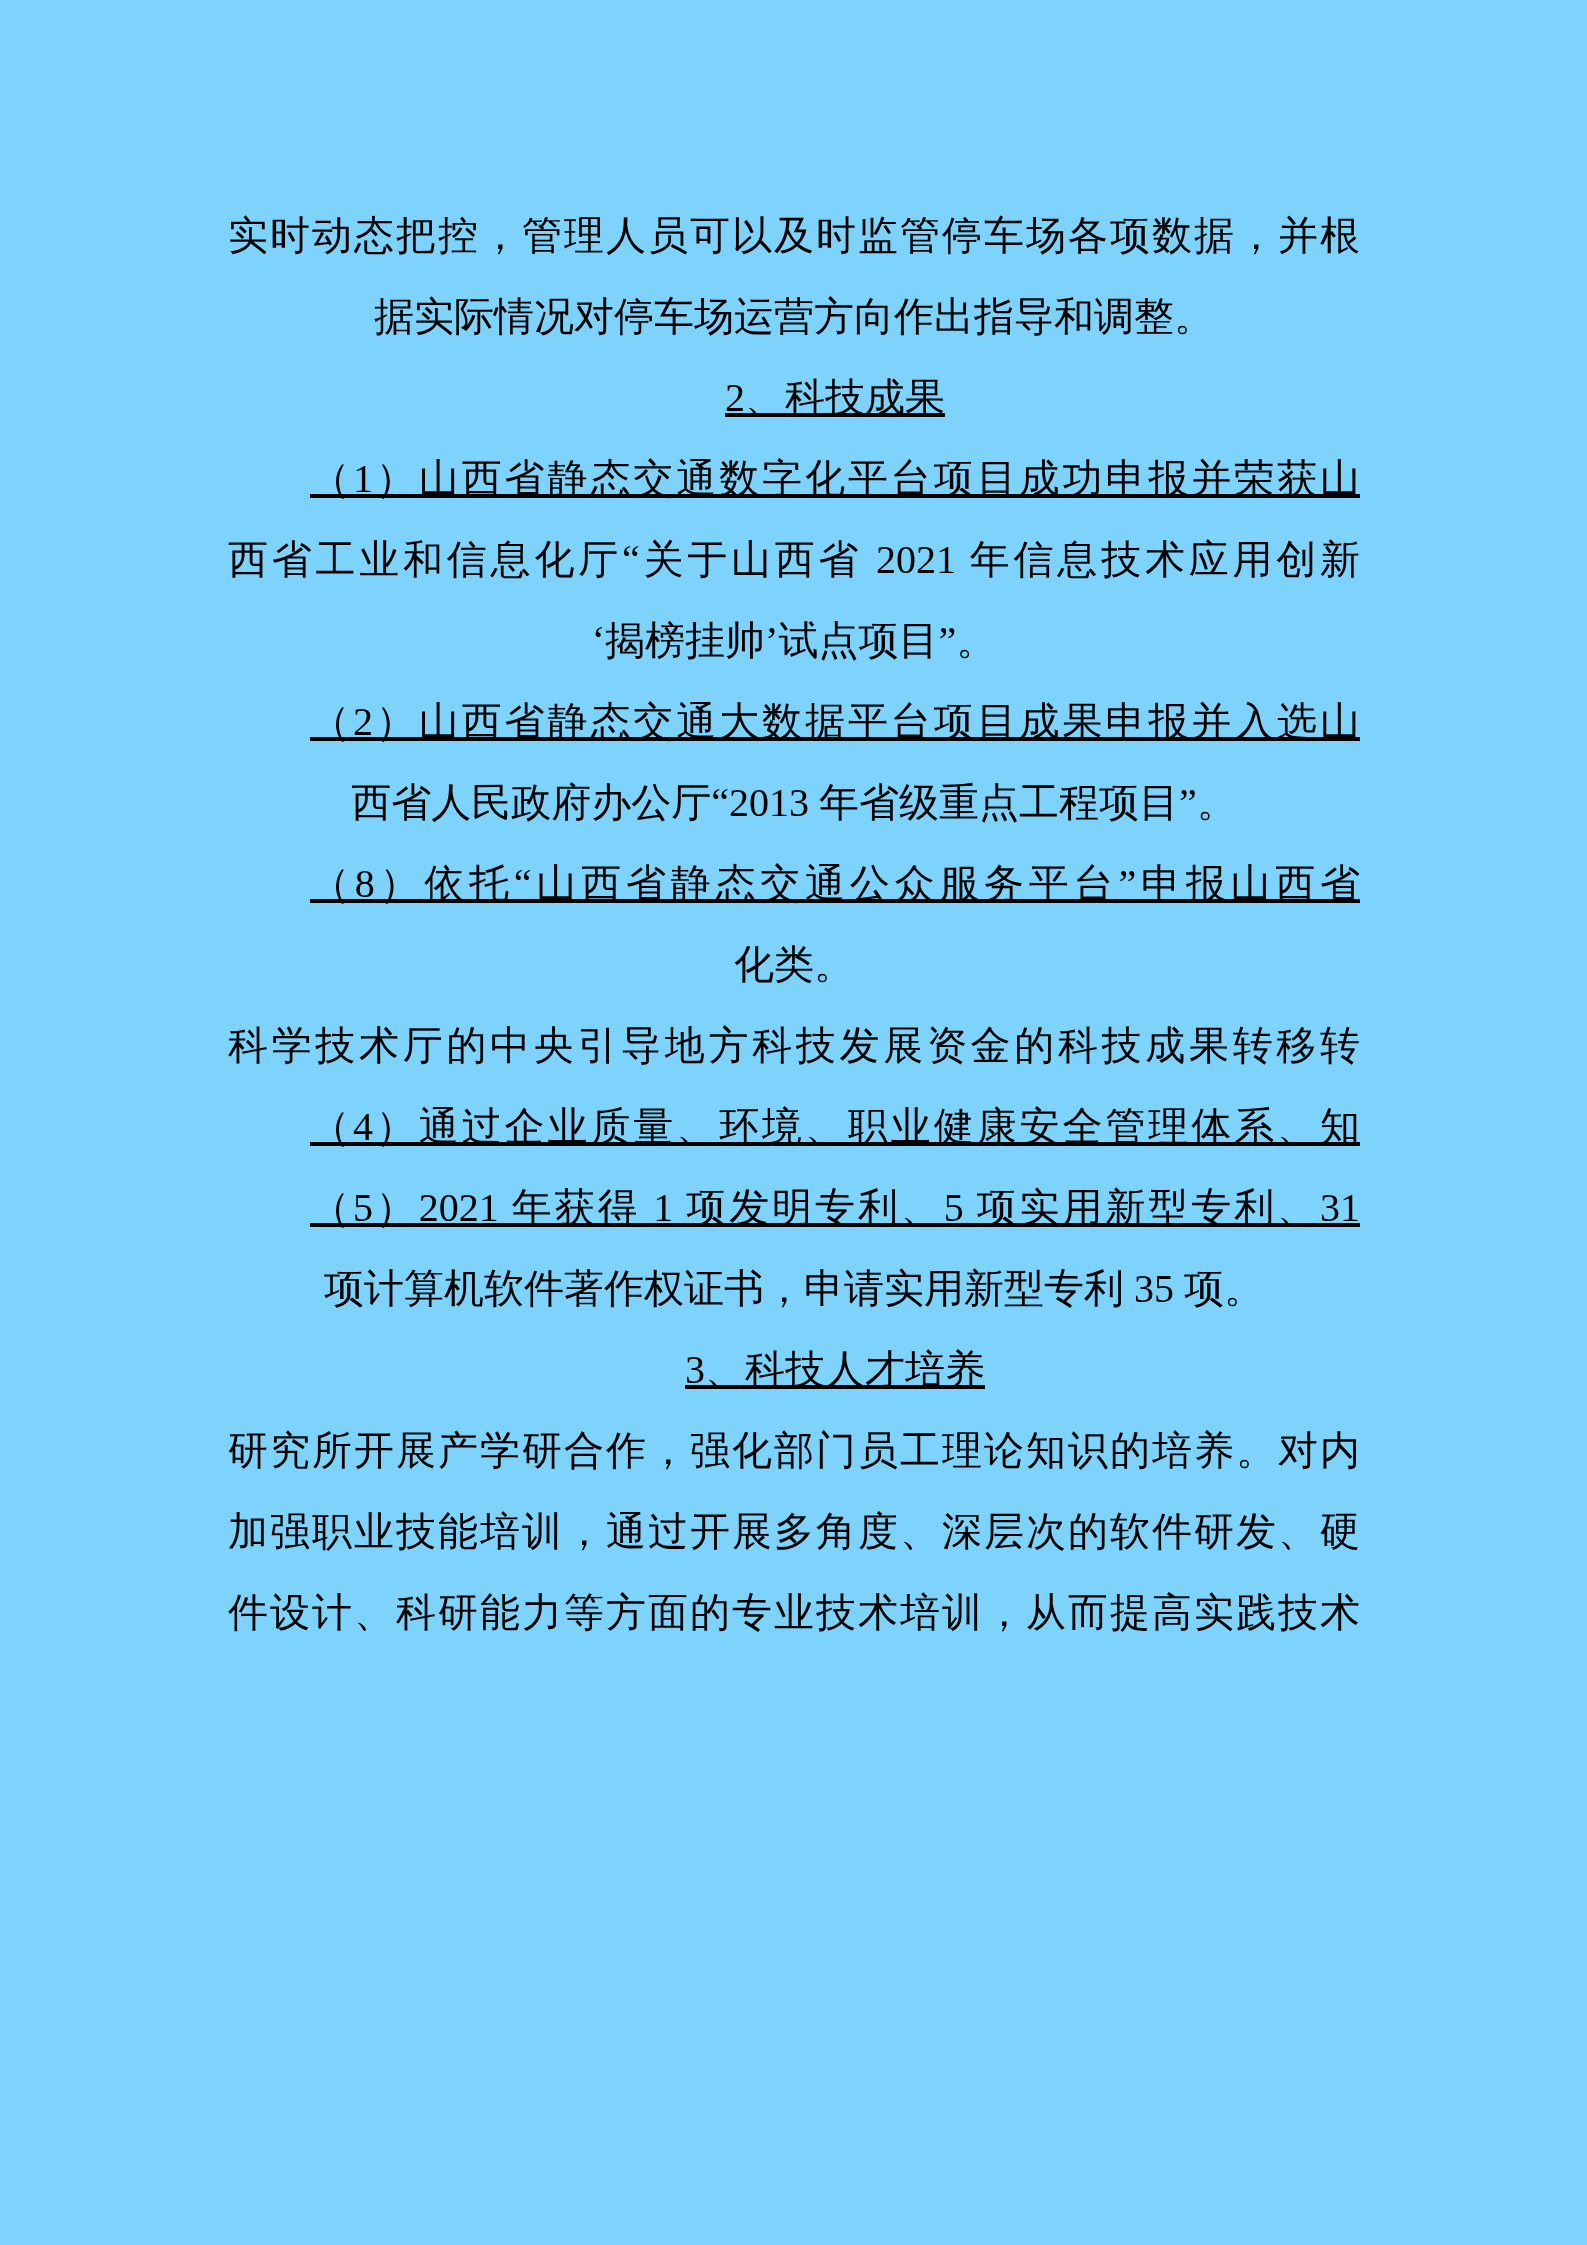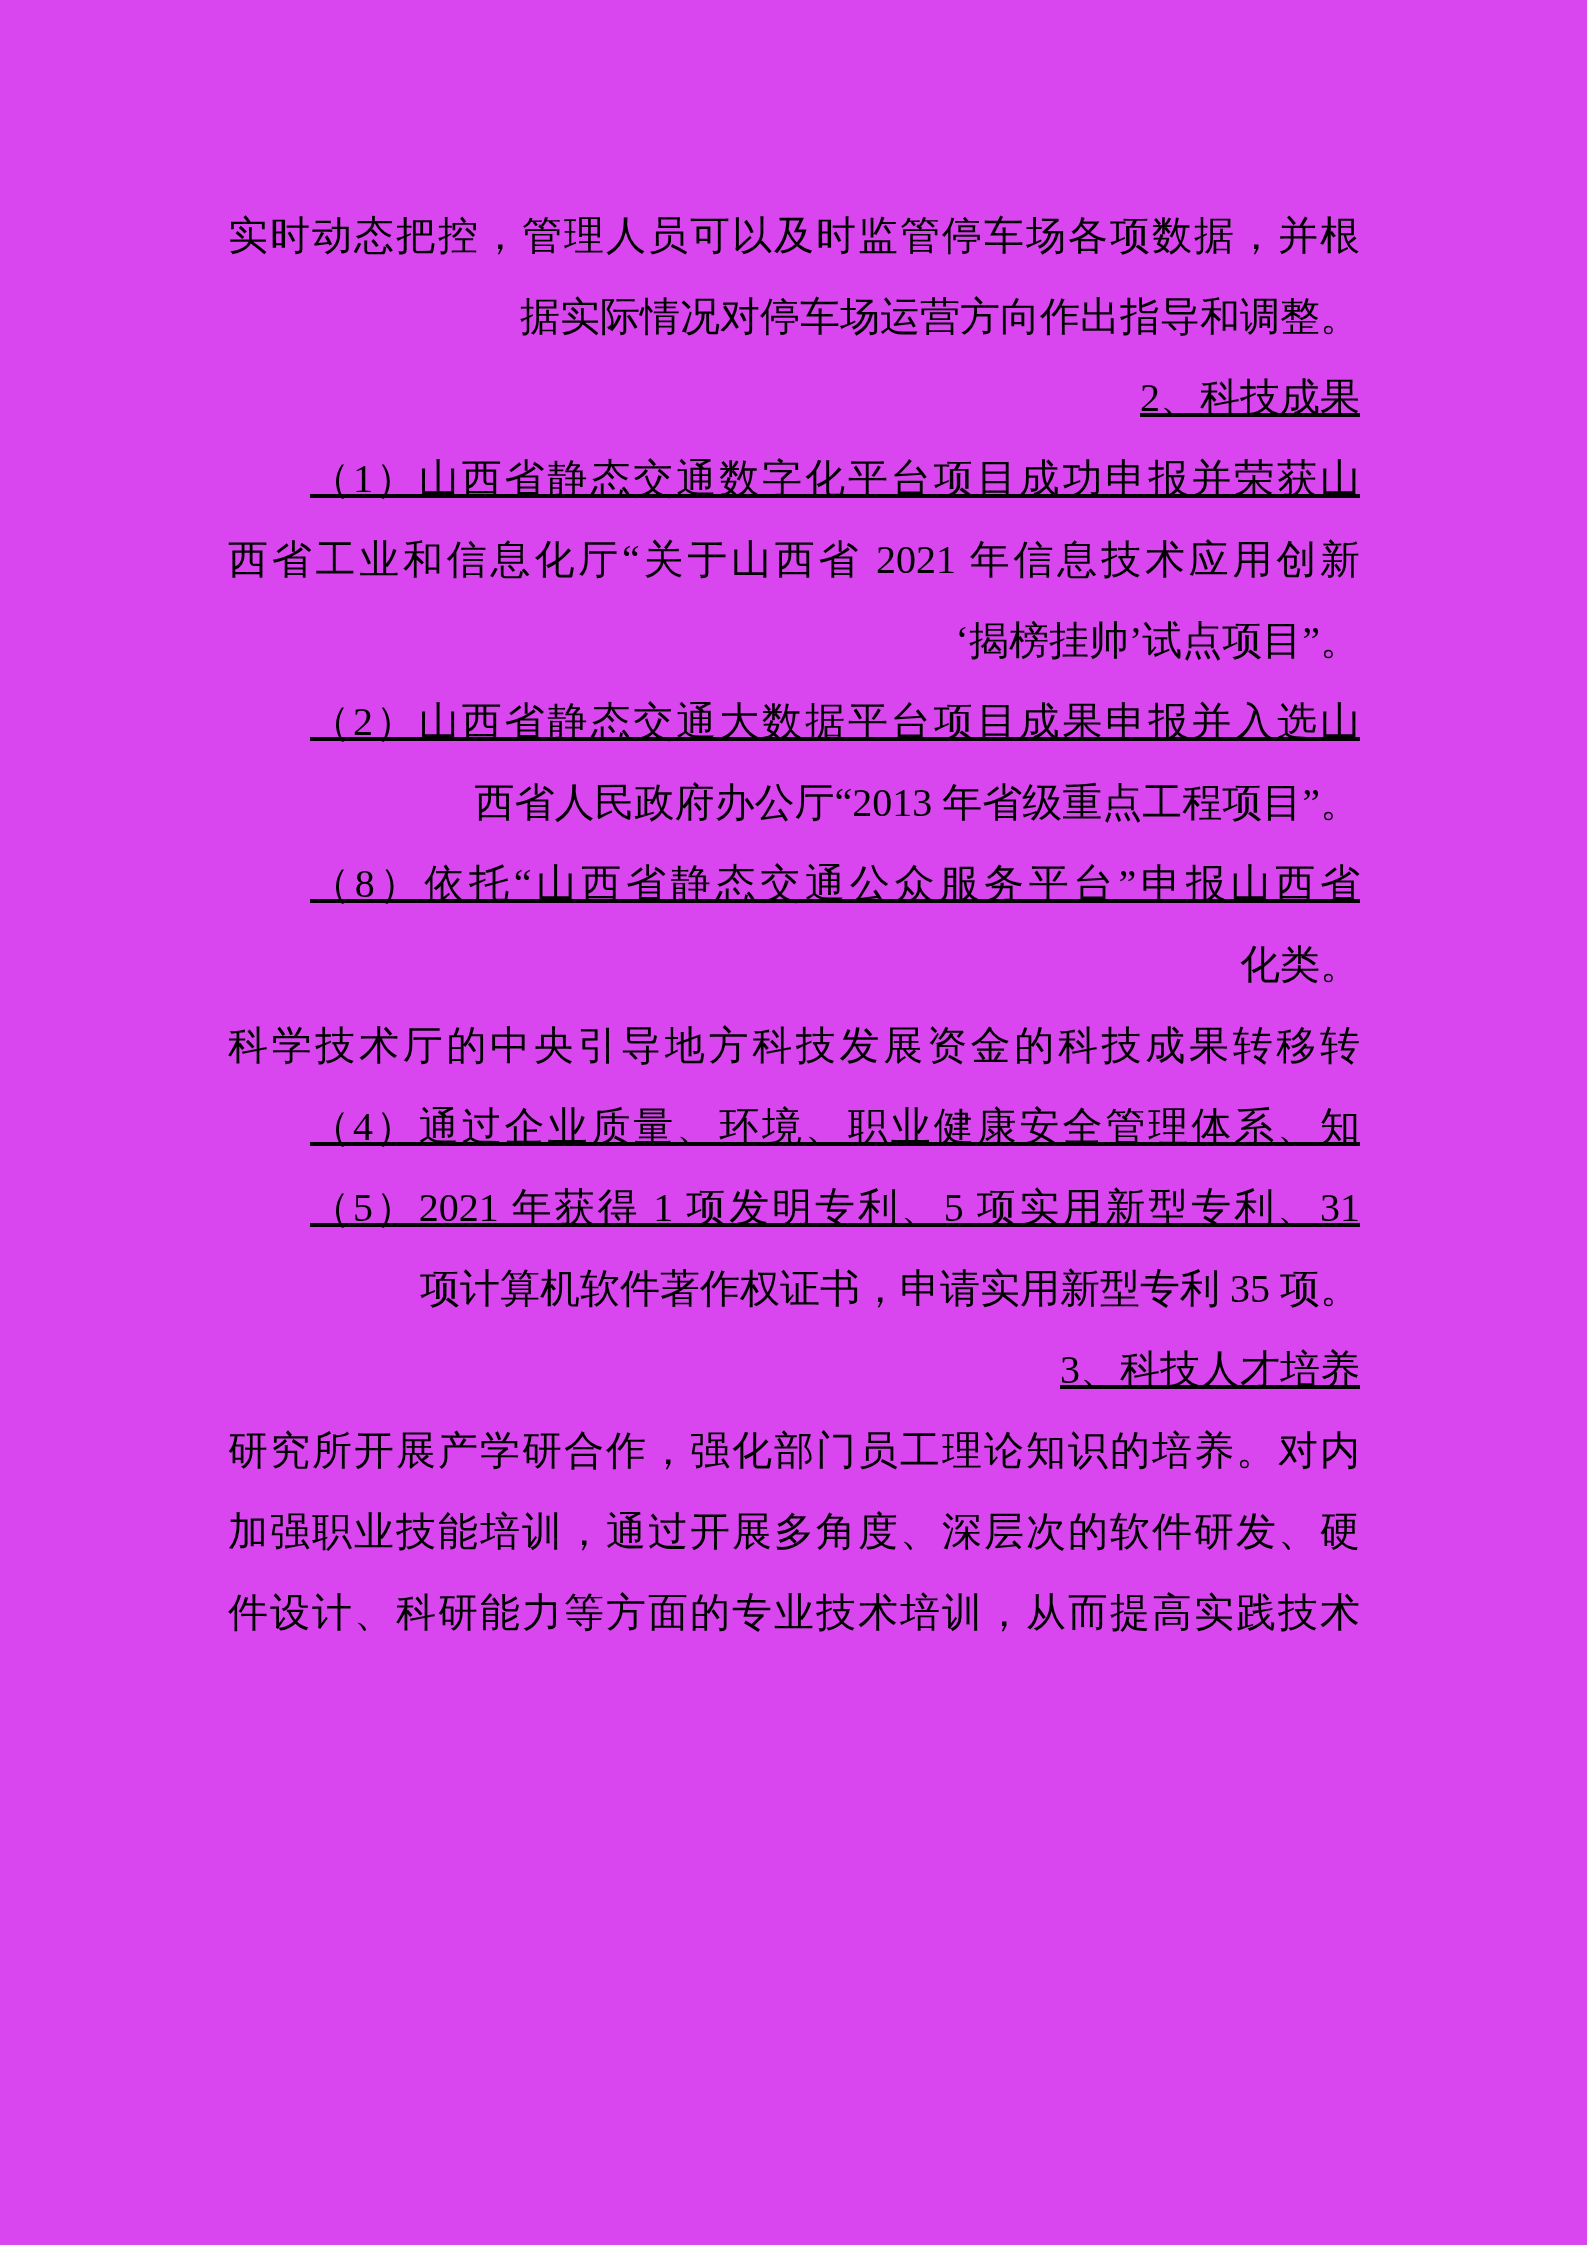--- a/index.html
+++ b/index.html
@@ -23,37 +23,37 @@
     left: 228px;
     top: 195px;
     width: 1132px;
   }
   .line {
     height: 81px;
     line-height: 81px;
     font-size: 40px;
     color: #000000;
     font-family: "Liberation Serif", "DejaVu Serif", serif;
-    text-align: right;
+    text-align: center;
     overflow: hidden;
   }
   .line.indent {
     padding-left: 82px;
     text-decoration: underline;
   }
   .line.fill {
     text-align: justify;
     text-align-last: justify;
     text-justify: inter-character;
   }
 </style>
 </head>
 <body>
 
-<div class="page" style="background: #d946ef;">
+<div class="page" style="background: #7dd3fc;">
   <div class="text-block" id="text-block" style="color: rgb(0, 0, 0);">
       <div class="line fill">实时动态把控，管理人员可以及时监管停车场各项数据，并根</div>
       <div class="line">据实际情况对停车场运营方向作出指导和调整。</div>
       <div class="line indent">2、科技成果</div>
       <div class="line indent fill">（1）山西省静态交通数字化平台项目成功申报并荣获山</div>
       <div class="line fill">西省工业和信息化厅“关于山西省 2021 年信息技术应用创新</div>
       <div class="line">‘揭榜挂帅’试点项目”。</div>
       <div class="line indent fill">（2）山西省静态交通大数据平台项目成果申报并入选山</div>
       <div class="line">西省人民政府办公厅“2013 年省级重点工程项目”。</div>
       <div class="line indent fill">（8）依托“山西省静态交通公众服务平台”申报山西省</div>

